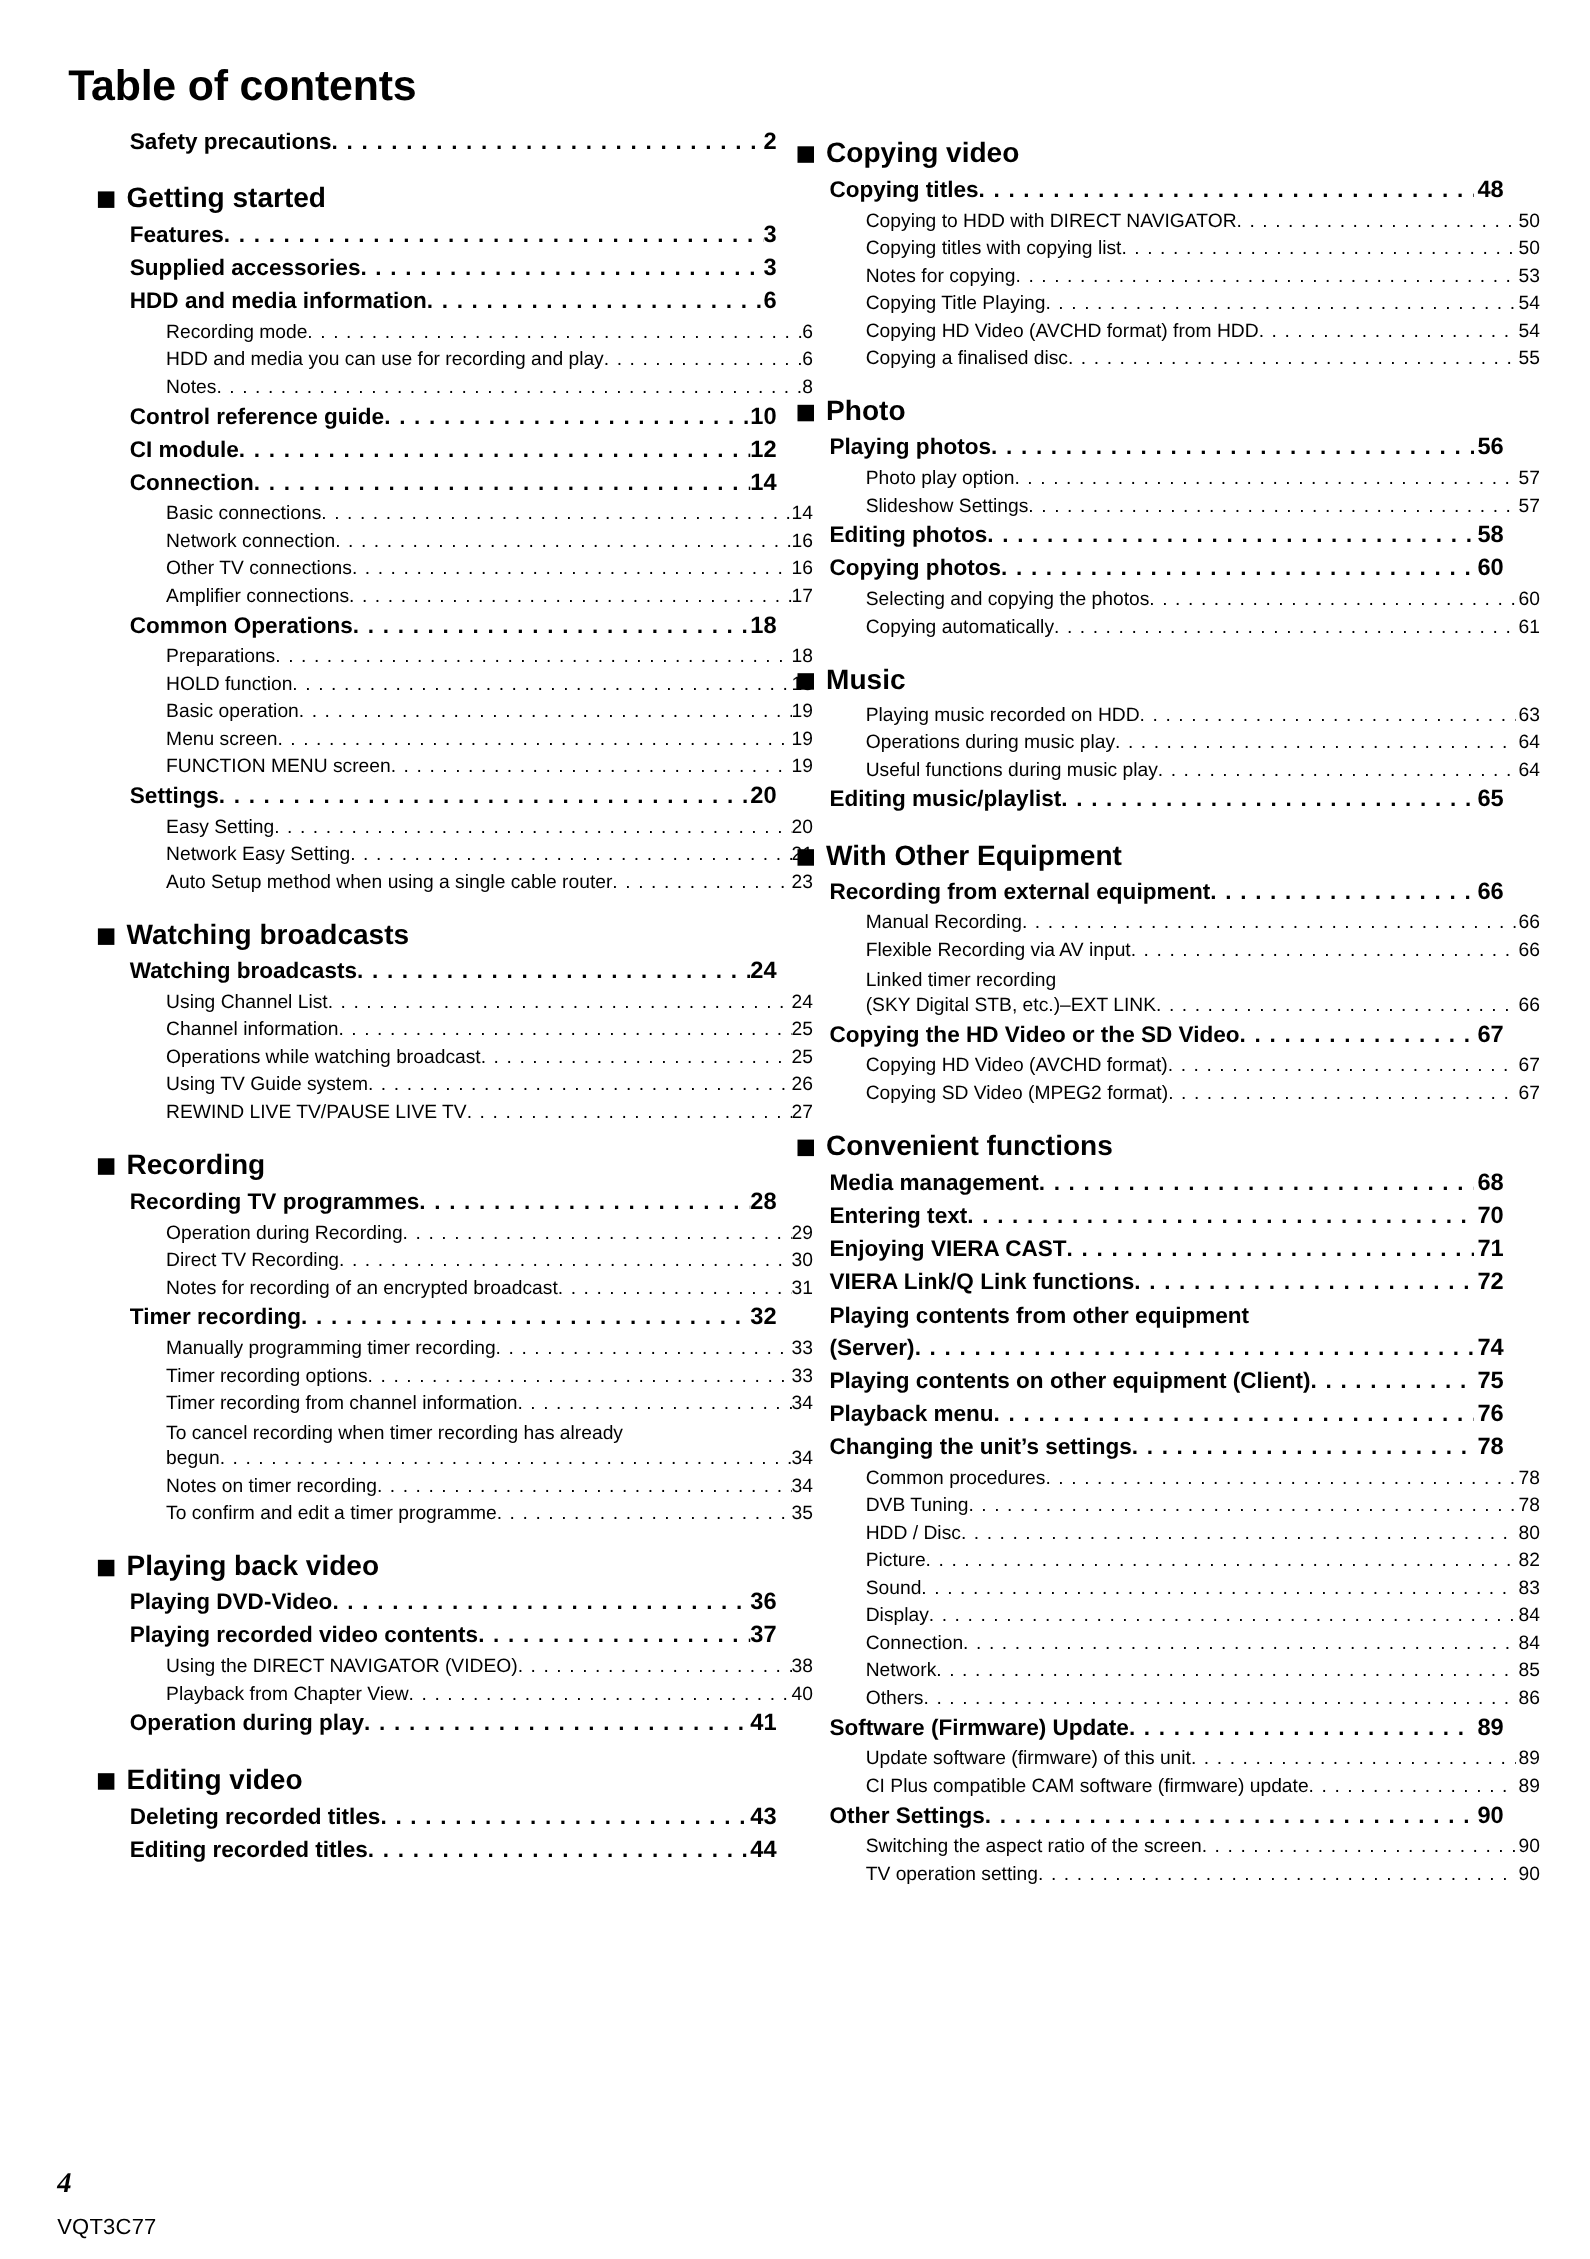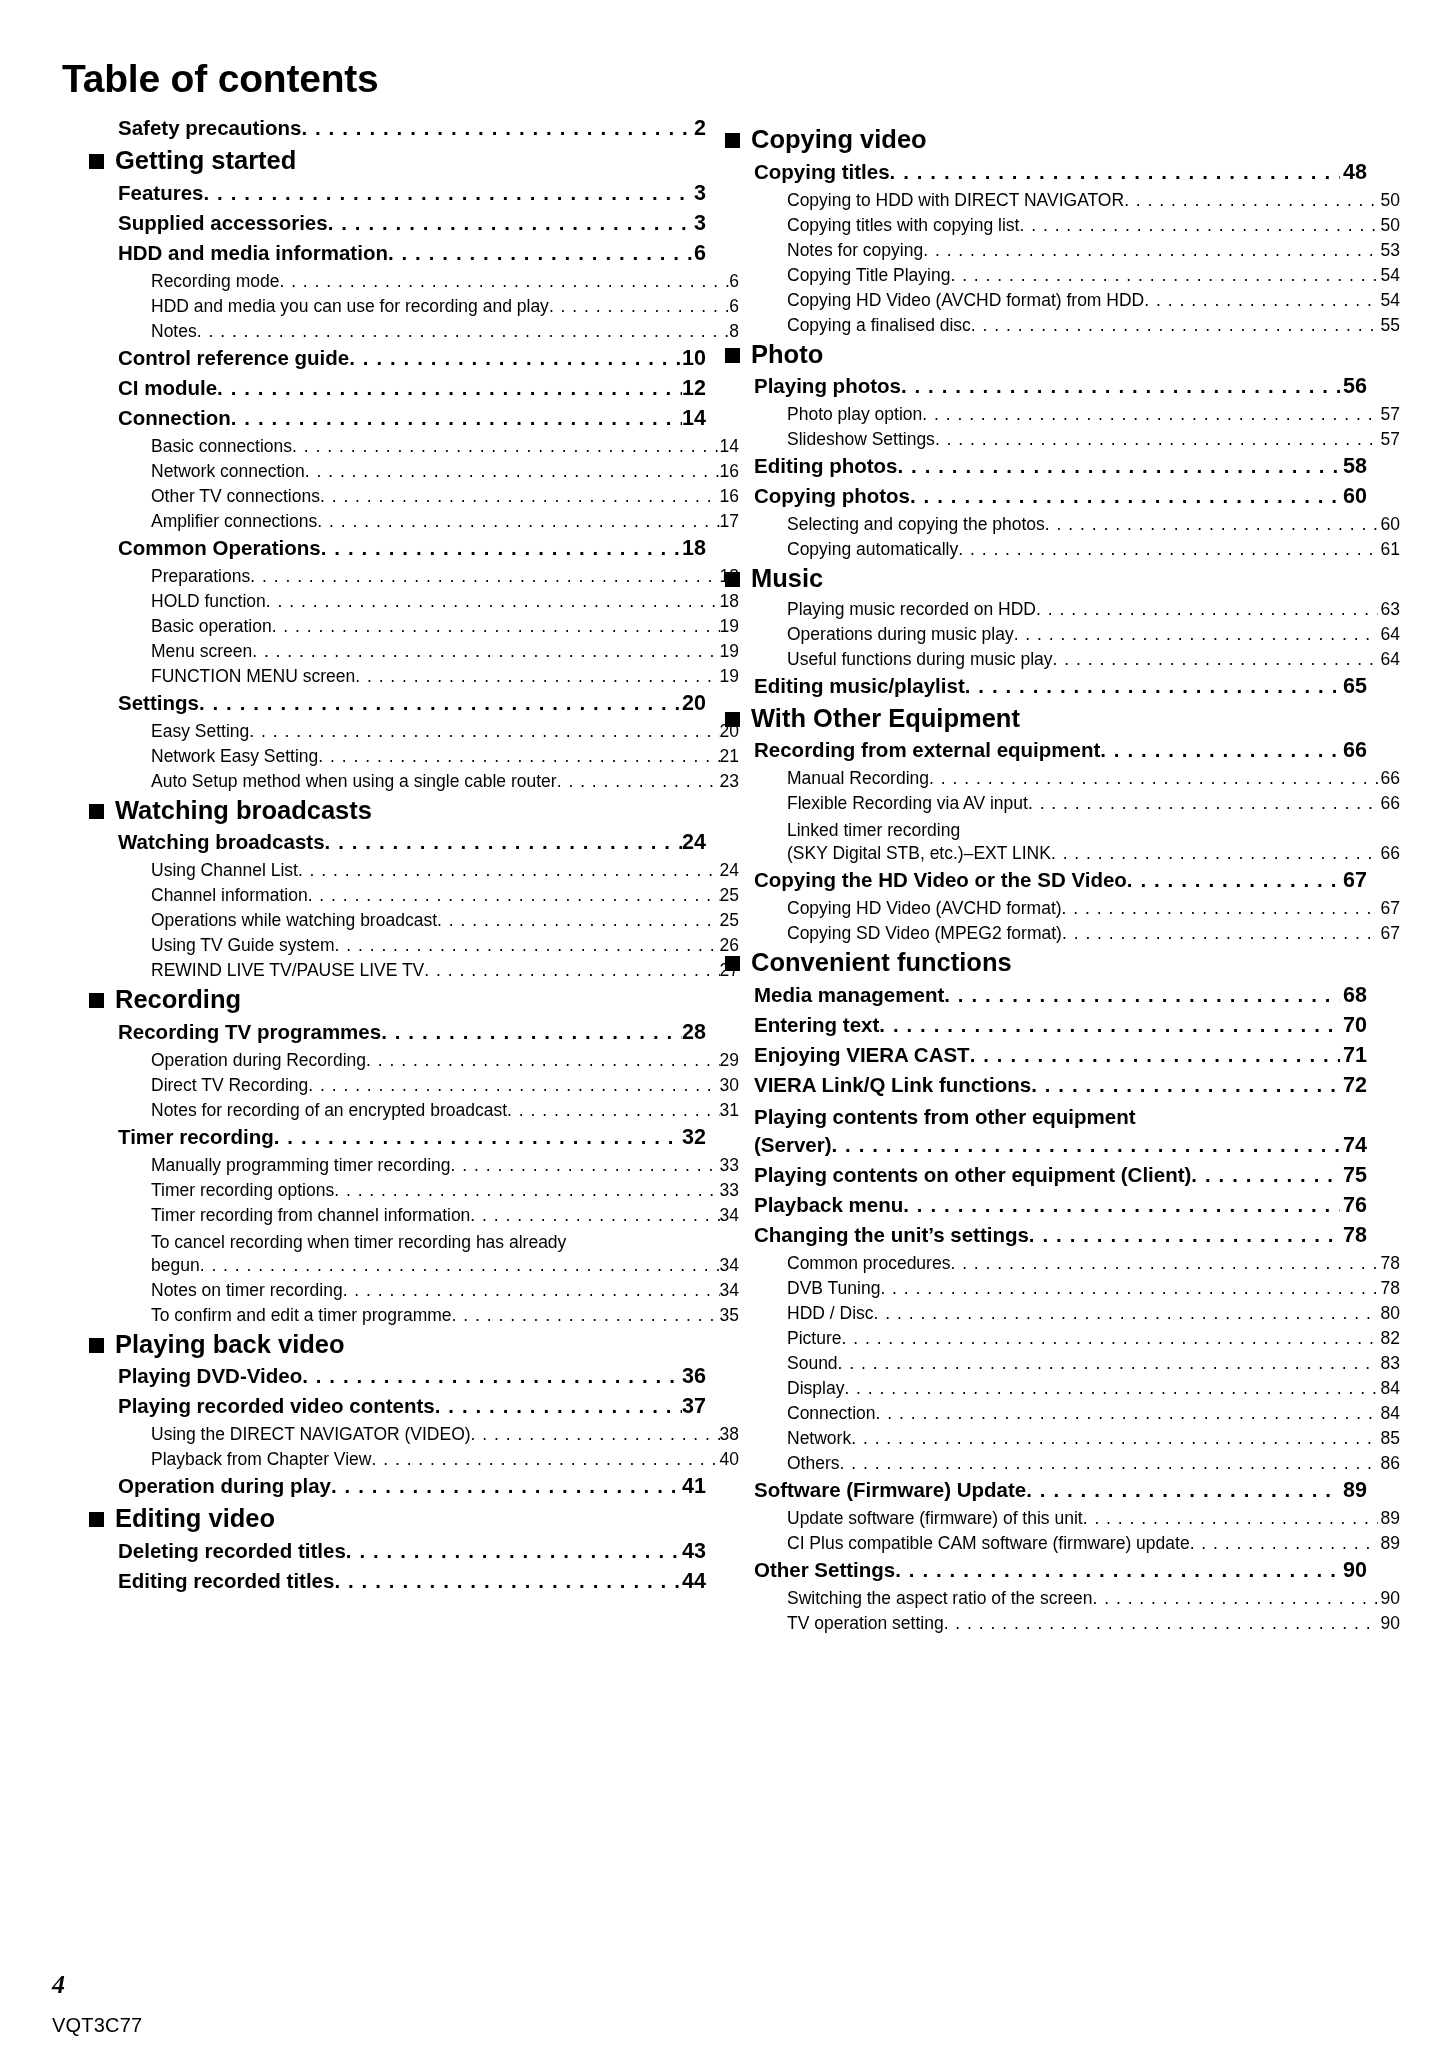--- a/index.html
+++ b/index.html
@@ -51,20 +51,21 @@
   .col-left  { padding-left: 118px; padding-right: 18px; width: 724px; }
   .col-right { padding-left: 30px;  padding-right: 78px; width: 721px; }
 
   
   .group {
     display: flex;
     align-items: center;
     font-size: 25.5px;
     font-weight: bold;
     line-height: 1;
+    margin-top: 20px;
     margin-bottom: 9px;
     margin-left: -29px;
   }
   .group .sq {
     width: 15px;
     height: 15px;
     background: #000;
     display: inline-block;
     margin-right: 11px;
     flex: 0 0 auto;

